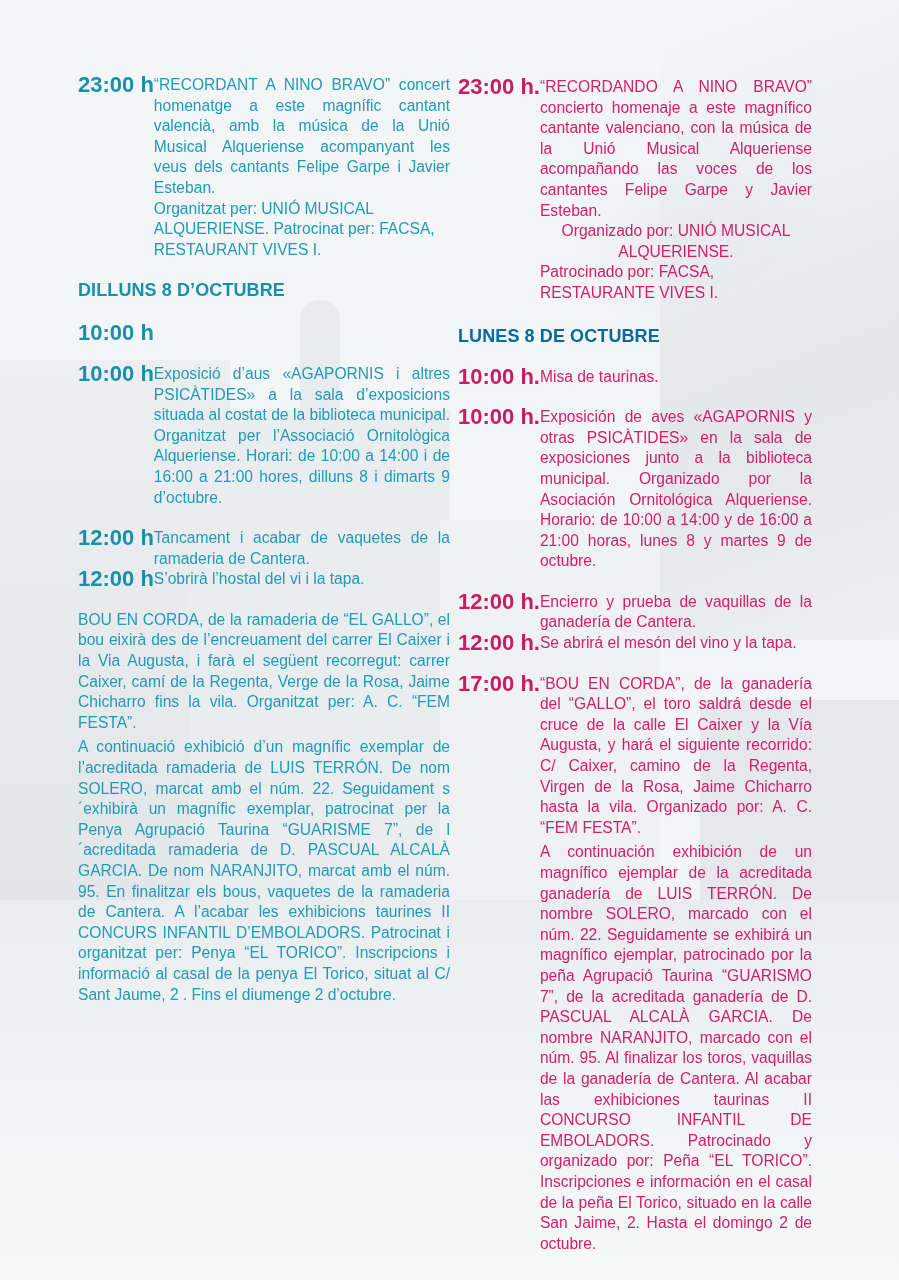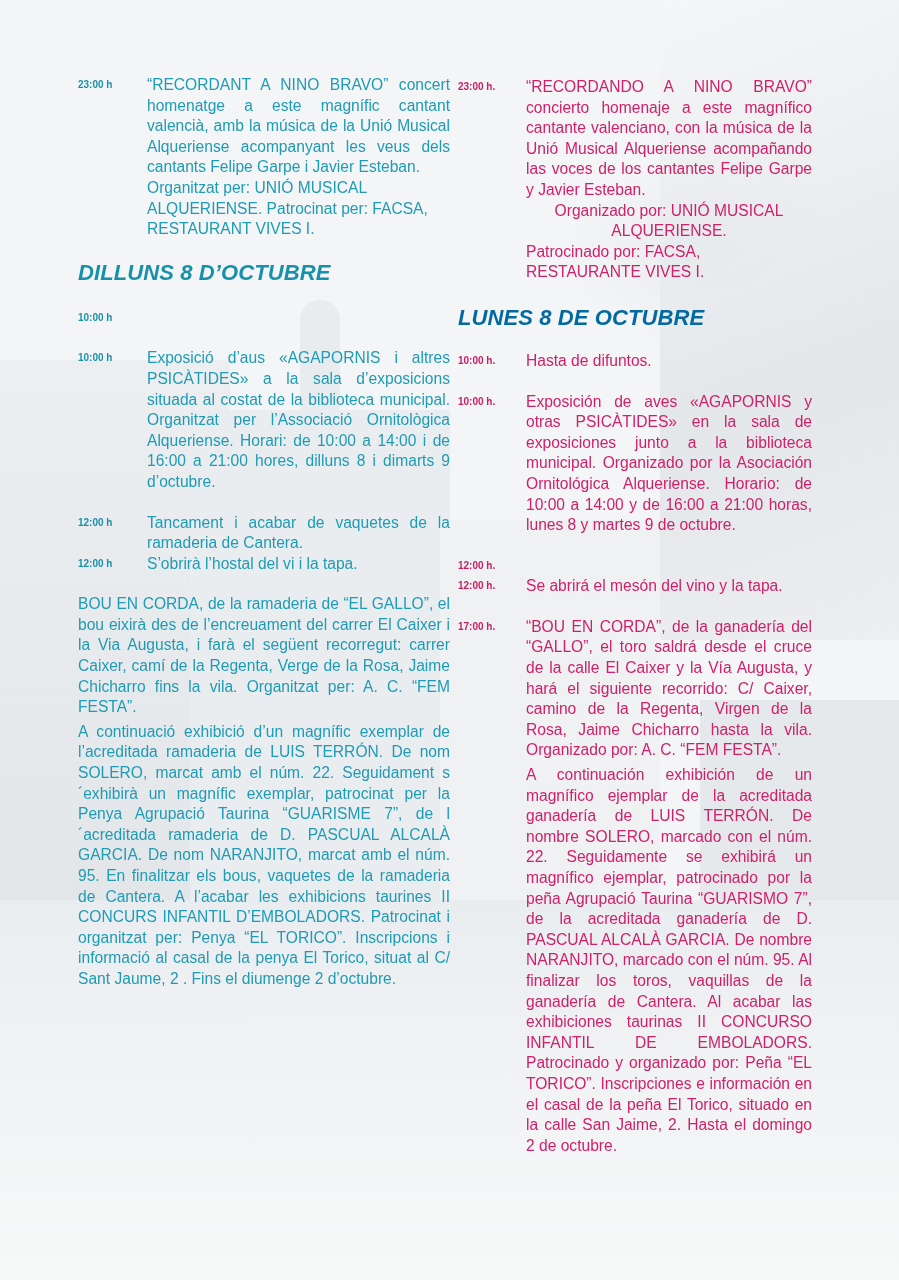--- a/index.html
+++ b/index.html
@@ -17,32 +17,32 @@
   .bg .s4 { left: 440px; top: 520px; width: 220px; height: 420px; background: #eff1f3; }
   .bg .s5 { left: 660px; top: 0; width: 239px; height: 640px; background: linear-gradient(160deg, #f5f6f7, #e4e7ea 60%, #eceef0); }
   .bg .s6 { left: 700px; top: 700px; width: 199px; height: 420px; background: #e6e9ec; }
   .bg .s7 { left: 0; top: 900px; width: 899px; height: 380px; background: linear-gradient(#eaedf0, #f3f4f5 60%, #f7f8f8); }
   .bg .s8 { left: 560px; top: 150px; width: 300px; height: 200px; background: radial-gradient(ellipse at center, #e8ebee 0%, rgba(240,242,244,0) 70%); }
 
   .col { position: absolute; z-index: 1; }
   .col-ca { left: 78px; top: 75px; width: 372px; color: #1e9bb5; }
   .col-es { left: 458px; top: 77px; width: 354px; color: #d0206a; }
 
-  .time { font-weight: bold; font-size: 10px; color: inherit; }
+  .time { font-weight: bold; font-size: 22px; color: inherit; }
   .col-ca .time { color: #1791ab; }
   .col-es .time { color: #c81d63; }
 
   .entry { display: flex; font-size: 15.6px; line-height: 20.6px; }
   .entry .time { flex: 0 0 69px; white-space: nowrap; }
   .col-es .entry .time { flex: 0 0 68px; }
   .entry .desc { flex: 1; text-align: justify; }
   .entry .desc p { margin: 0; }
   .entry .desc p + p.para { margin-top: 4px; }
 
-  .day-head { font-weight: bold; font-size: 22px; margin: 0; letter-spacing: 0.1px; font-style: italic; }
+  .day-head { font-weight: bold; font-size: 18px; margin: 0; letter-spacing: 0.1px; }
   .col-ca .day-head { color: #1791ab; }
   .col-es .day-head { color: #0369a1; }
   .gap-md { height: 20px; }
 </style>
 </head>
 <body>
 
 <div class="bg">
   <div class="shape s1"></div>
   <div class="shape s2"></div>
@@ -112,35 +112,38 @@
     </div>
   </div>
 
   <div style="height:22px"></div>
   <h2 class="day-head">LUNES 8 DE OCTUBRE</h2>
   <div style="height:20px"></div>
 
   <div class="entry">
     <span class="time">10:00 h.</span>
     <div class="desc">
-        <p>Hasta de difuntos.</p>
+        <p>Misa de taurinas.</p>
       </div>
   </div>
   <div class="gap-md"></div>
 
   <div class="entry">
     <span class="time">10:00 h.</span>
     <div class="desc">
         <p>Exposición de aves «AGAPORNIS y otras PSICÀTIDES» en la sala de exposiciones junto a la biblioteca municipal. Organizado por la Asociación Ornitológica Alqueriense. Horario: de 10:00 a 14:00 y de 16:00 a 21:00 horas, lunes 8 y martes 9 de octubre.</p>
       </div>
   </div>
   <div class="gap-md"></div>
 
   <div class="entry">
     <span class="time">12:00 h.</span>
+    <div class="desc">
+        <p>Encierro y prueba de vaquillas de la ganadería de Cantera.</p>
+      </div>
   </div>
   <div class="entry">
     <span class="time">12:00 h.</span>
     <div class="desc">
         <p>Se abrirá el mesón  del vino y la tapa.</p>
       </div>
   </div>
   <div class="gap-md"></div>
 
   <div class="entry">

